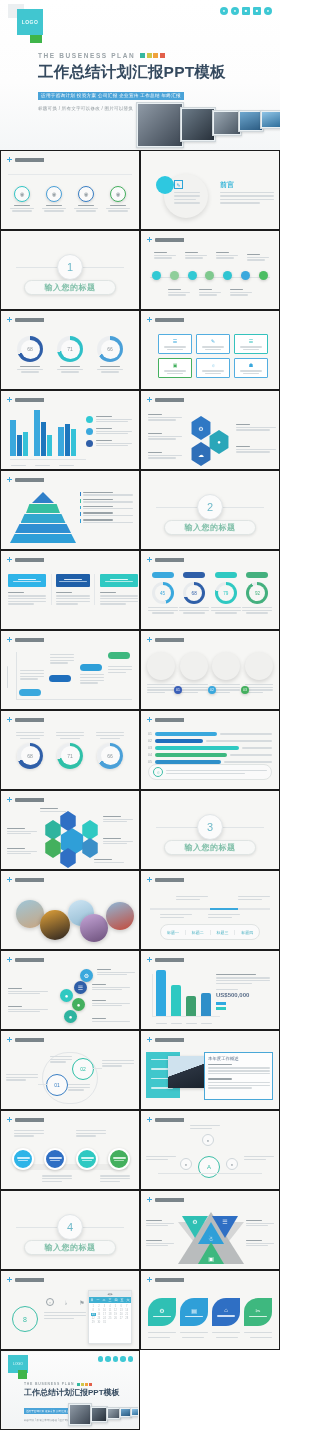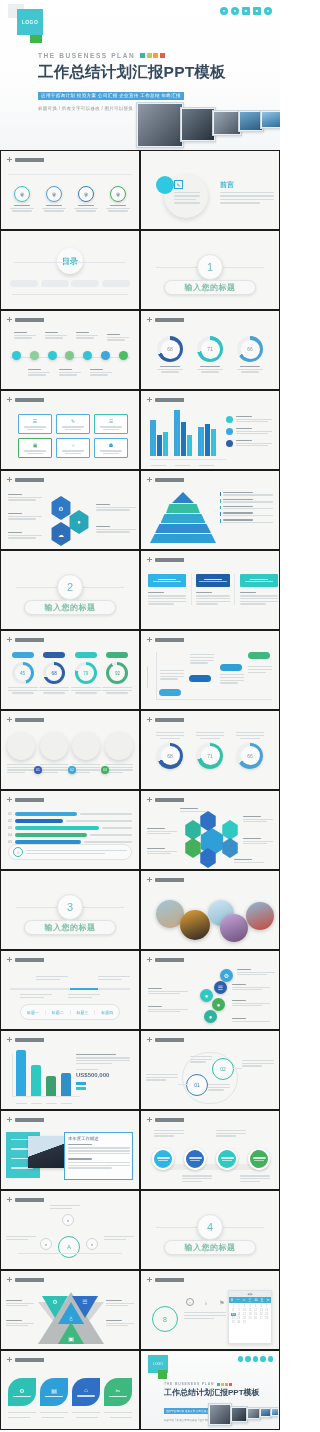--- a/index.html
+++ b/index.html
@@ -215,34 +215,20 @@
       <div style="position:absolute;left:78px;top:28px;font-size:7px;color:#3ab6d8;font-weight:bold">前言</div>
       <div style="position:absolute;left:78px;top:40px;width:54px">
         <span class="blur-line t" style="width:54px;margin-bottom:2px"></span>
         <span class="blur-line t" style="width:54px;margin-bottom:2px"></span>
         <span class="blur-line t" style="width:54px;margin-bottom:2px"></span>
         <span class="blur-line t" style="width:40px"></span>
       </div>
     </div>
       </div>
 
-    <div class="slide">
-        <div class="inner">
-      <div style="position:absolute;left:50%;top:16px;transform:translateX(-50%);width:26px;height:26px;border-radius:50%;background:#fafafa;box-shadow:0 2px 4px rgba(0,0,0,.15);display:flex;align-items:center;justify-content:center;font-size:8px;color:#3ab6d8;font-weight:bold">目录</div>
-      <div style="position:absolute;left:12px;top:30px;width:52px;height:1.3px;background:#e2e5e7"></div>
-      <div style="position:absolute;right:12px;top:30px;width:52px;height:1.3px;background:#e2e5e7"></div>
-      <div class="row" style="position:absolute;left:8px;right:8px;top:48px;justify-content:space-between">
-        <span class="capsule" style="width:28px;height:7px;background:#e8ecee;color:#9aa3a8">&nbsp;</span>
-        <span class="capsule" style="width:28px;height:7px;background:#e8ecee;color:#9aa3a8">&nbsp;</span>
-        <span class="capsule" style="width:28px;height:7px;background:#e8ecee;color:#9aa3a8">&nbsp;</span>
-        <span class="capsule" style="width:28px;height:7px;background:#e8ecee;color:#9aa3a8">&nbsp;</span>
-      </div>
-      <div style="position:absolute;left:10px;right:10px;top:62px;height:1.4px;background:#dfe3e5"></div>
-    </div>
-      </div>
 
     <div class="slide">
         <div class="inner">
       <div class="div-rail l"></div>
           <div class="div-rail r"></div>
       <div class="div-num">1</div>
       <div class="div-pill">输入您的标题</div>
     </div>
       </div>
 

